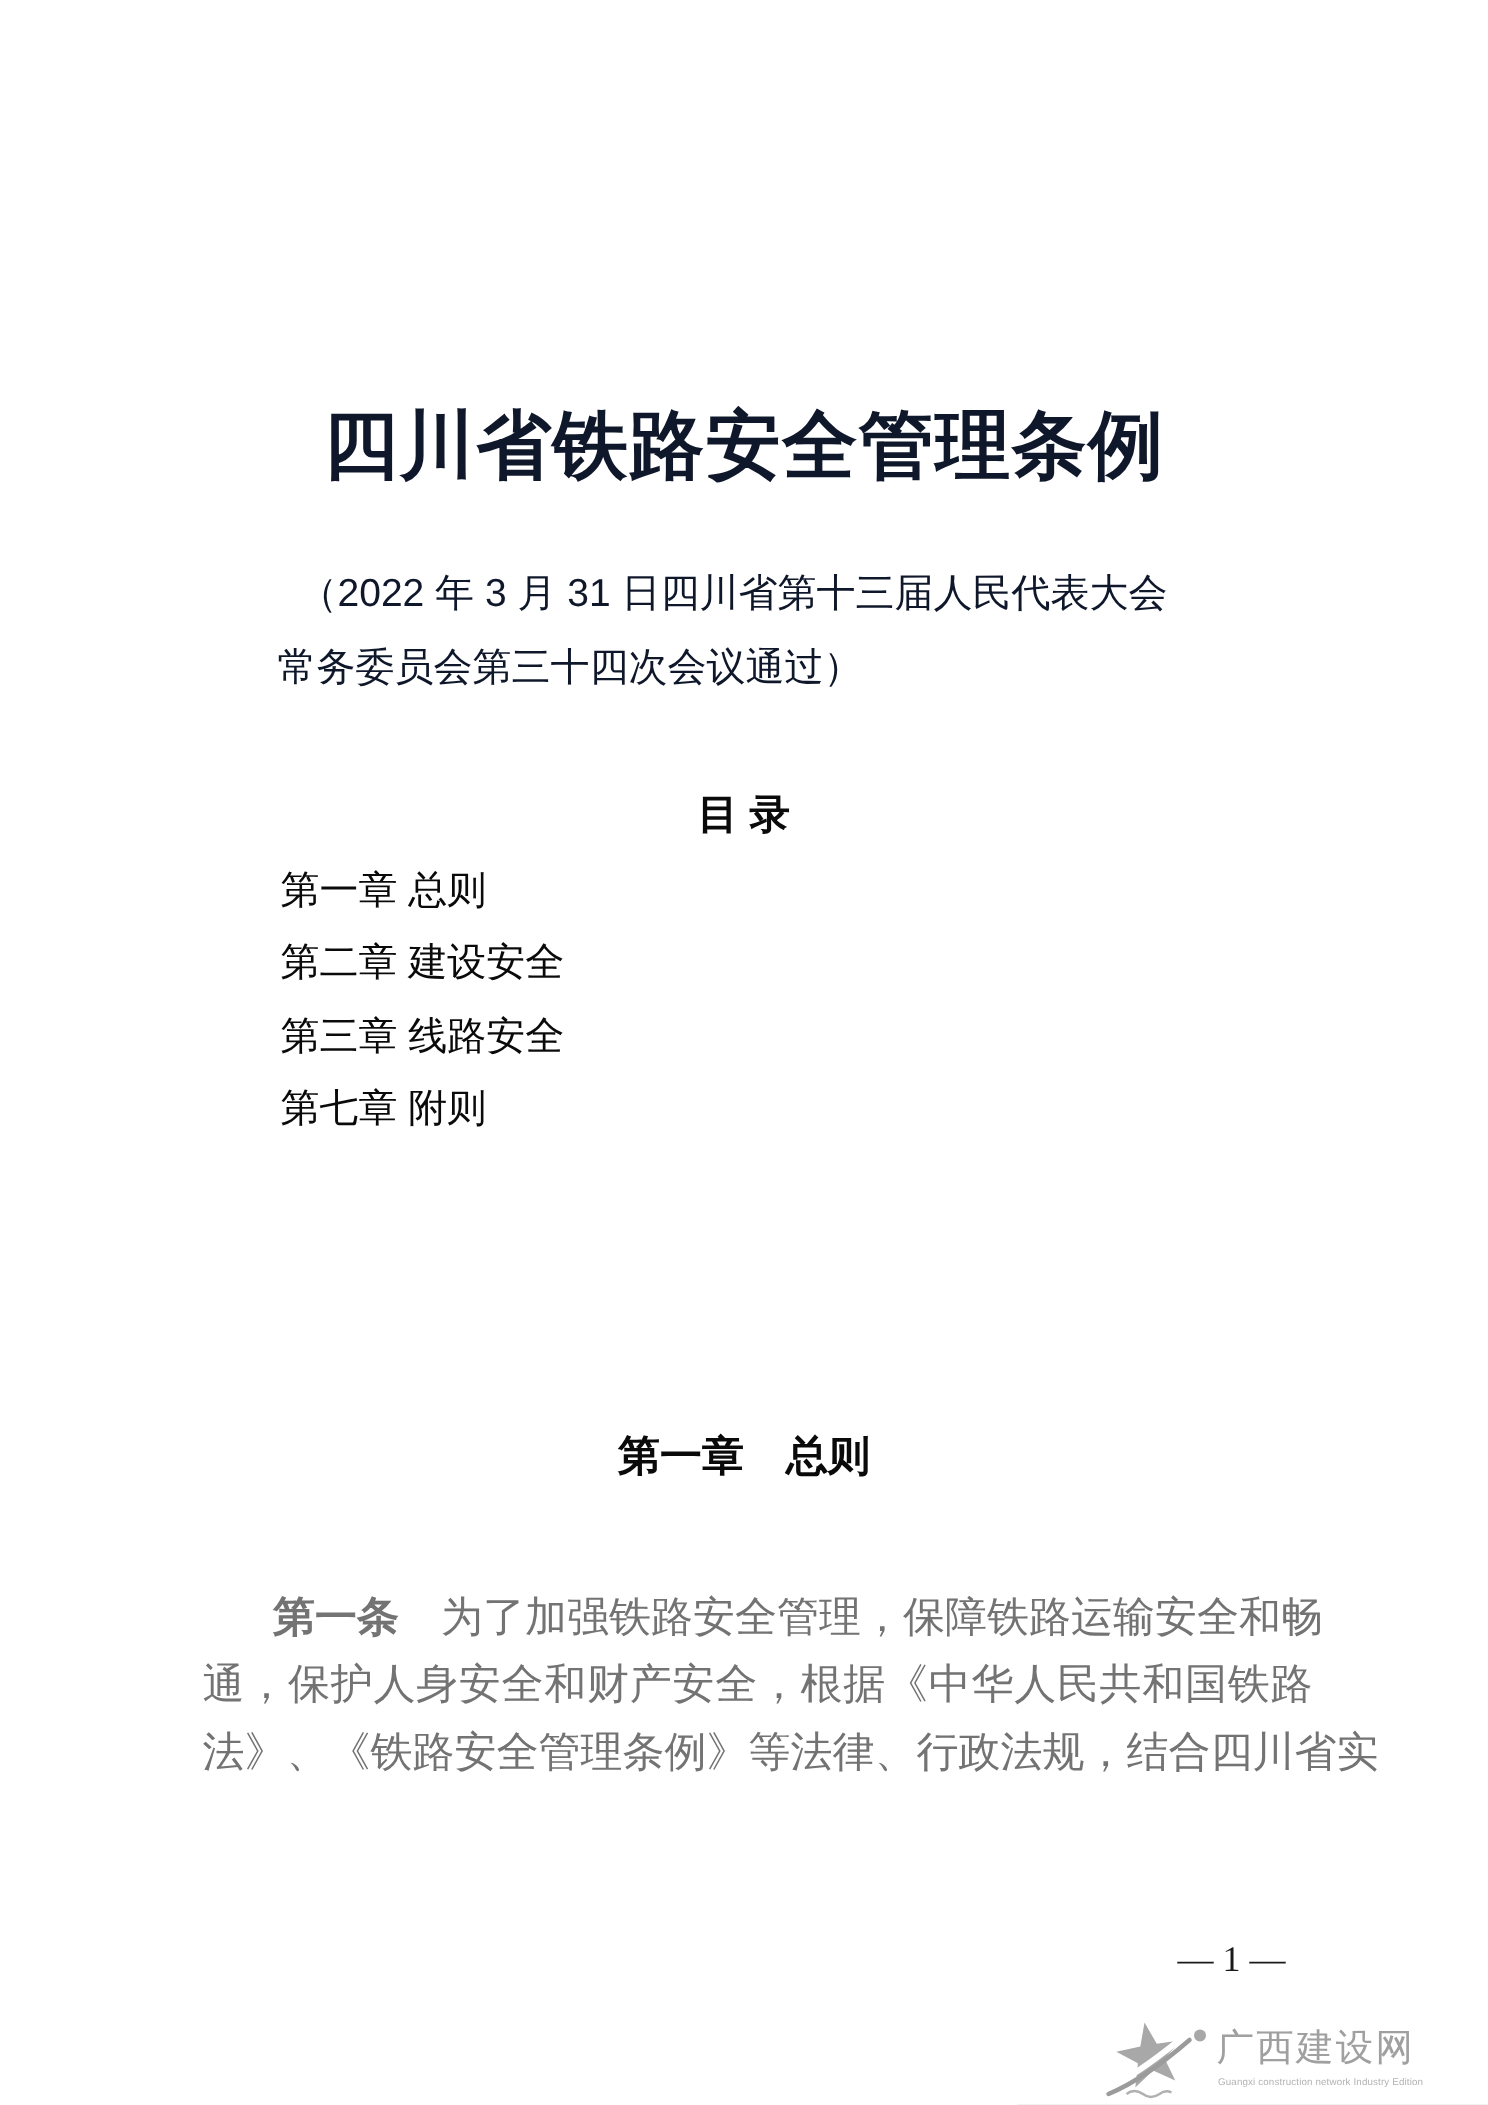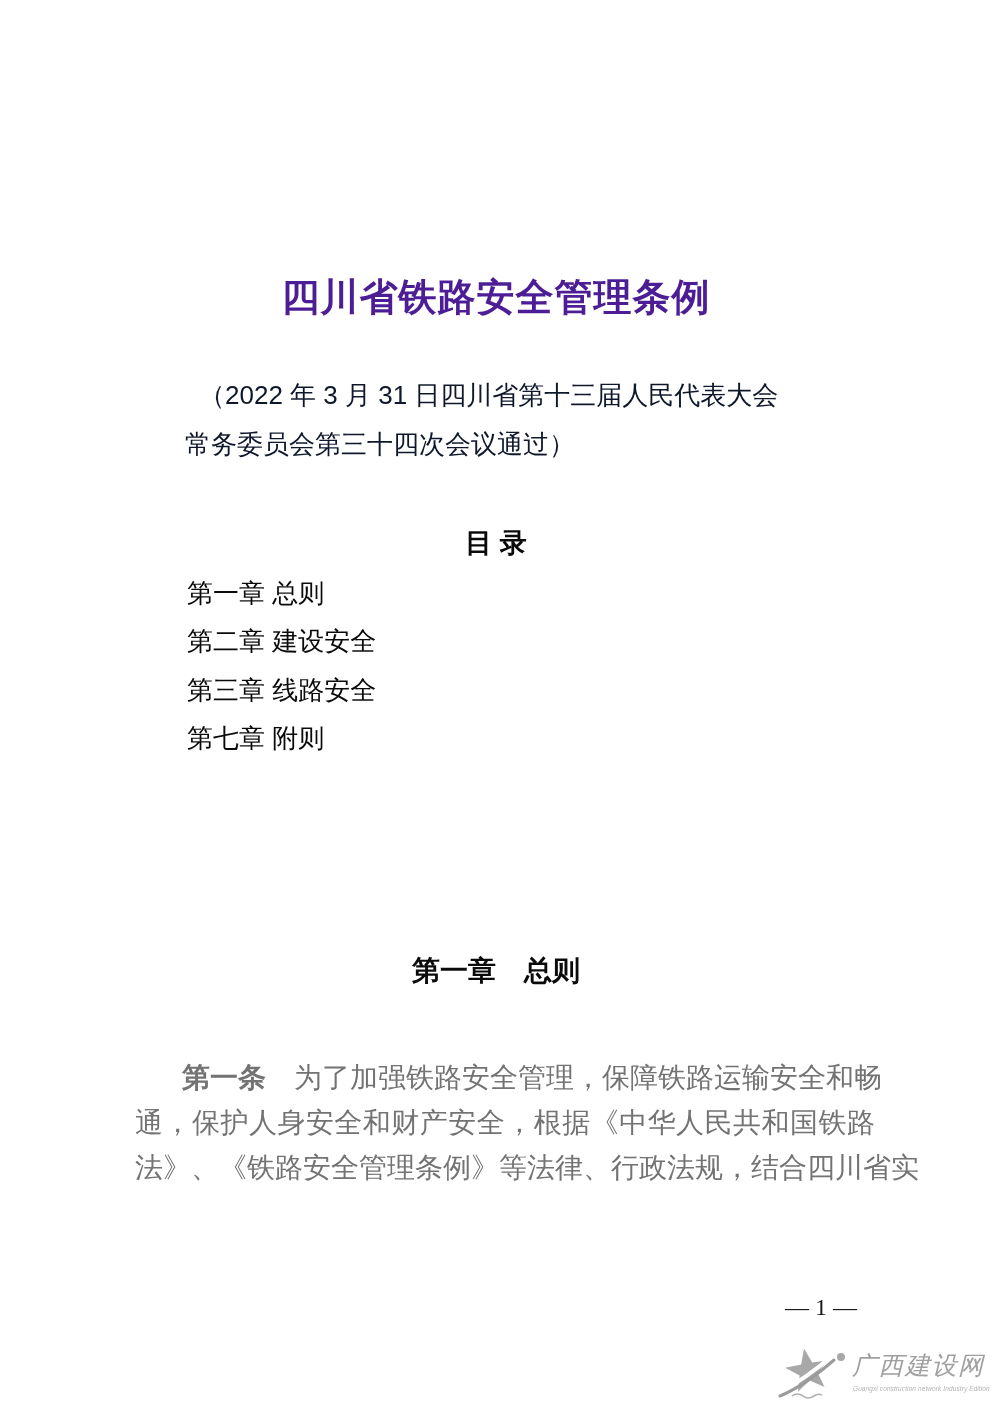--- a/index.html
+++ b/index.html
@@ -9,24 +9,24 @@
     margin:0 auto;
     background:#ffffff;
     color:#111111;
     overflow:hidden;
     font-family:"Liberation Sans","DejaVu Sans",sans-serif;
   }
   
   .doc-title{
     position:absolute;left:0;right:0;top:272px;
     text-align:center;
-    font-size:38px;line-height:50px;
+    font-size:50px;line-height:50px;
     font-weight:bold;
     letter-spacing:1px;
-    color:#4c1d95;
+    color:#0f172a;
   }
   
   .meeting-note{
     position:absolute;left:185px;top:371px;
     font-size:26px;line-height:48.5px;
     color:#0f172a;
   }
   .meeting-note .line1{text-indent:14px;}
   
   .toc-heading{
@@ -63,21 +63,21 @@
   .article .indent{padding-left:47px;}
   .article .b{font-weight:bold;}
   
   .page-number{
     position:absolute;right:135px;top:1293px;
     font-family:"Liberation Serif","DejaVu Serif",serif;
     font-size:24px;line-height:28px;
     color:#1a1a1a;
   }
   
-  .watermark{position:absolute;left:778px;top:1342px;width:214px;height:58px;font-style:italic;}
+  .watermark{position:absolute;left:737px;top:1342px;width:214px;height:58px;}
   .wm-star{position:absolute;left:0;top:2px;}
   .wm-name{
     position:absolute;left:74px;top:8px;
     font-size:25px;line-height:30px;
     letter-spacing:1.5px;
     color:#a0a0a0;
     white-space:nowrap;
   }
   .wm-sub{
     position:absolute;left:75px;top:43px;

